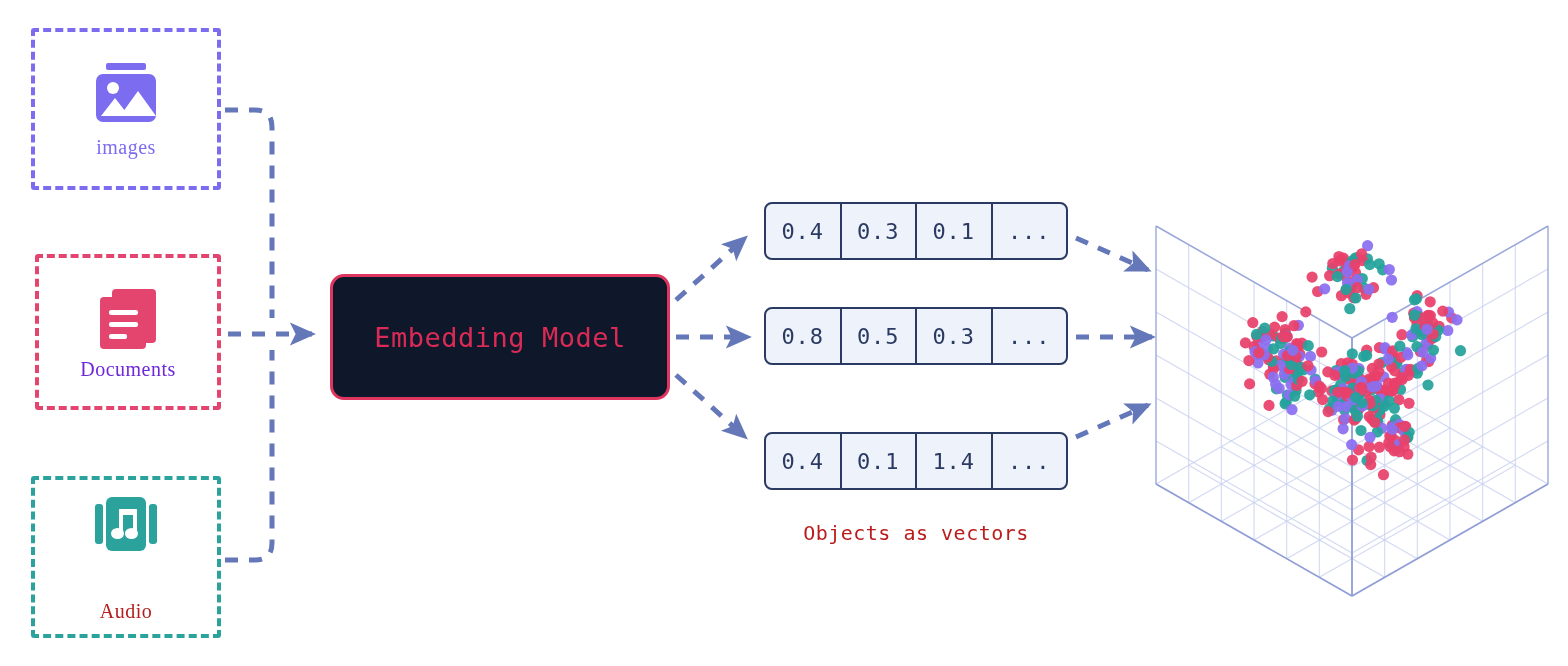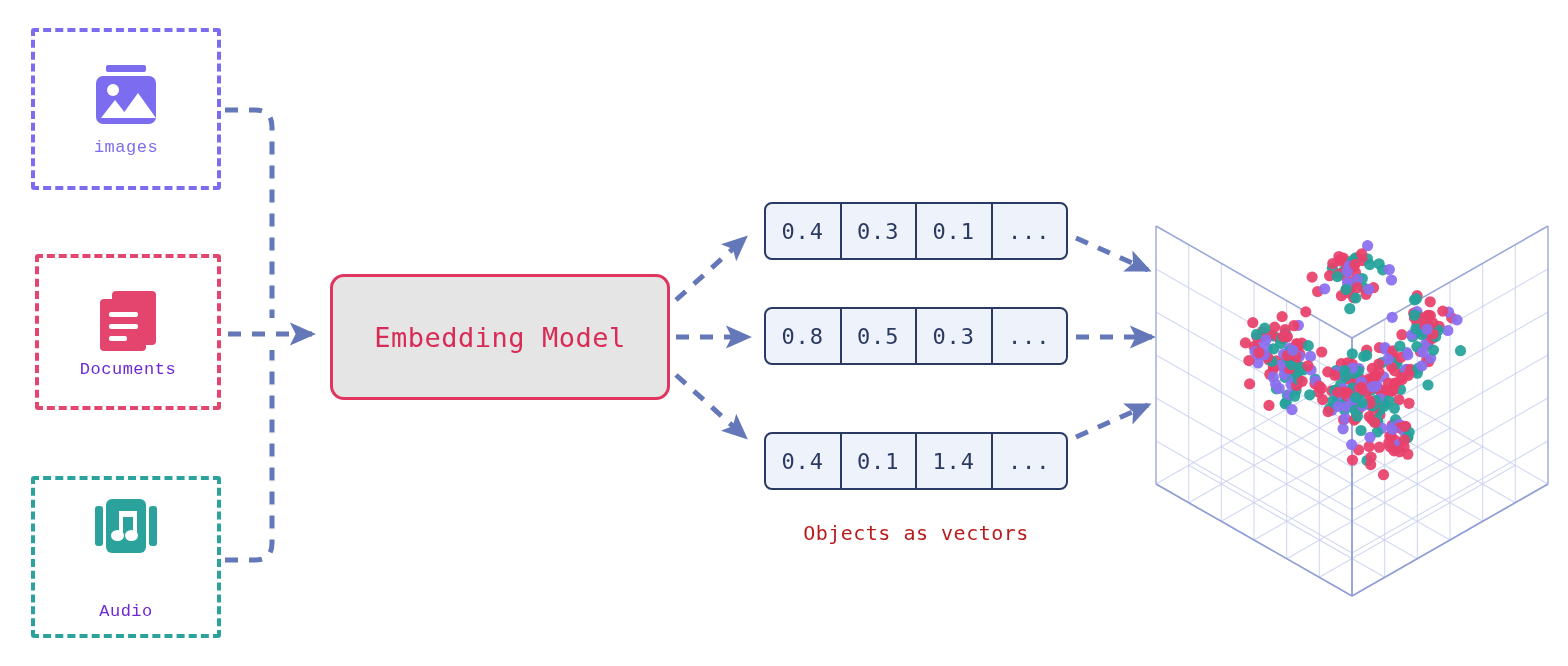--- a/index.html
+++ b/index.html
@@ -31,22 +31,22 @@
     justify-content: center;
     background: #ffffff;
   }
   .source-icon {
     width: 72px;
     height: 66px;
     position: relative;
     margin-bottom: 10px;
   }
   .source-label {
-    font-family: Liberation Mono, monospace;
-    font-size: 17px;
+    font-family: Liberation Serif, serif;
+    font-size: 20px;
     letter-spacing: 0.5px;
     line-height: 1;
   }
   
   .ic-img-bar {
     position: absolute;
     left: 16px; top: 2px;
     width: 40px; height: 7px;
     border-radius: 2px;
   }
@@ -134,21 +134,21 @@
   .ic-aud-h1 { left: 5px; top: 31px; }
   .ic-aud-h2 { left: 19px; top: 31px; }
   
   #embedding-model {
     position: absolute;
     left: 330px; top: 274px;
     width: 340px; height: 126px;
     box-sizing: border-box;
     border: 3px solid #e0355f;
     border-radius: 14px;
-    background: #e5e5e5;
+    background: #0f172a;
     display: flex;
     align-items: center;
     justify-content: center;
   }
   #embedding-model .label {
     font-family: "DejaVu Sans Mono", monospace;
     font-size: 27px;
     color: #d92b55;
     letter-spacing: 0.5px;
   }
@@ -252,21 +252,21 @@
       <div class="ic-aud-side ic-aud-l" style="background:#2ba39c;"></div>
       <div class="ic-aud-side ic-aud-r" style="background:#2ba39c;"></div>
       <div class="ic-aud-body" style="background:#2ba39c;">
         <div class="ic-aud-note-beam"></div>
         <div class="ic-aud-note-stem1"></div>
         <div class="ic-aud-note-stem2"></div>
         <div class="ic-aud-head ic-aud-h1"></div>
         <div class="ic-aud-head ic-aud-h2"></div>
       </div>
     </div>
-    <div class="source-label" style="color:#6d28d9;margin-top:32px;">Audio</div>
+    <div class="source-label" style="color:#b91c1c;margin-top:32px;">Audio</div>
   </div>
 
   <div id="embedding-model">
     <span class="label">Embedding Model</span>
   </div>
 
   <div class="vector-row" id="vector-row-0">
     <div class="vector-cell">0.4</div>
     <div class="vector-cell">0.3</div>
     <div class="vector-cell">0.1</div>

